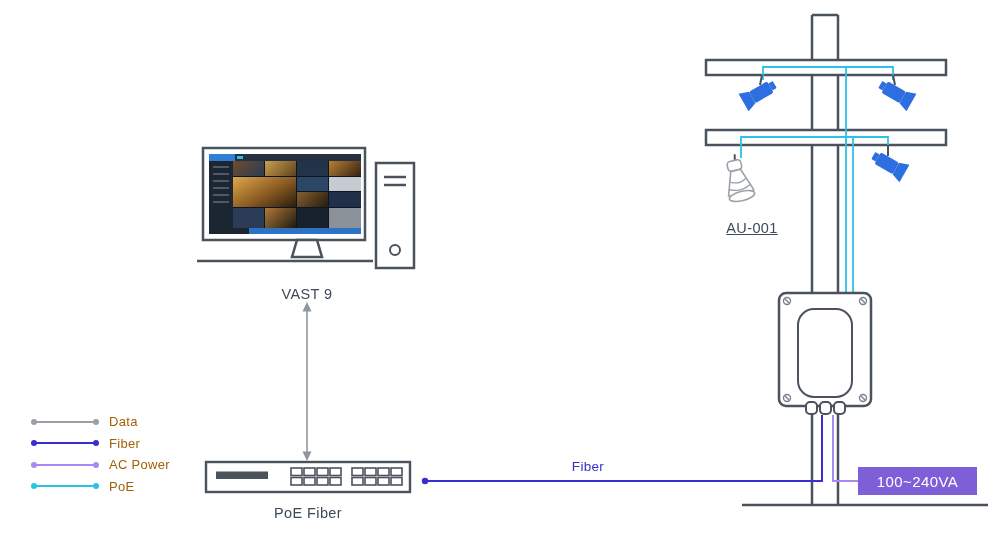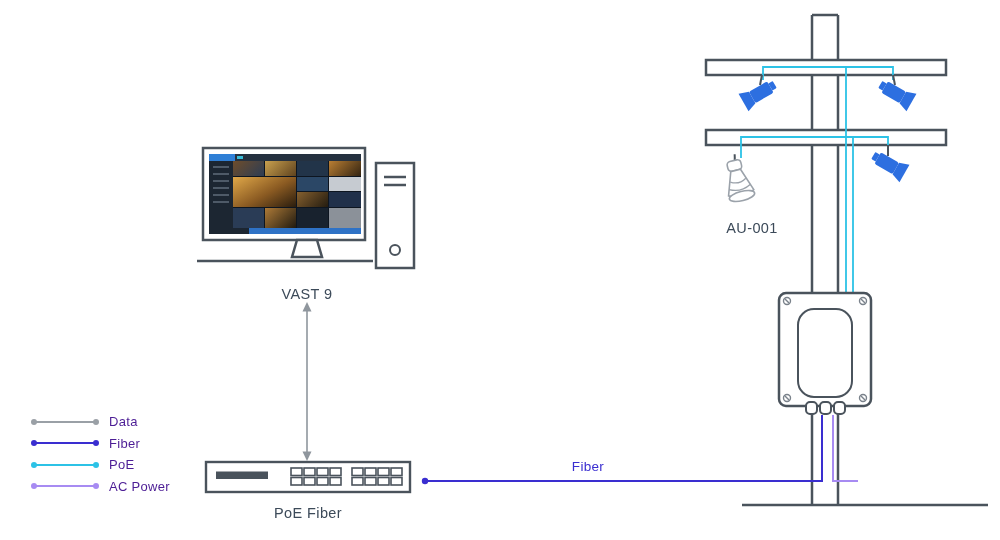--- a/index.html
+++ b/index.html
@@ -21,21 +21,21 @@
   .legend-row{display:flex;align-items:center;height:21.5px;}
   .legend-line{position:relative;width:64px;height:2px;margin-left:3px;flex:0 0 auto;}
   .legend-line::before,.legend-line::after{content:"";position:absolute;top:-2px;
          width:6px;height:6px;border-radius:50%;background:inherit;}
   .legend-line::before{left:-2px;}
   .legend-line::after{right:-2px;}
   .ll-data{background:#9aa0a6;}
   .ll-fiber{background:#3a2ed0;}
   .ll-ac{background:#a78bf2;}
   .ll-poe{background:#2cc2e6;}
-  .legend-label{margin-left:12px;font-size:13px;color:#4c1d95;letter-spacing:.3px;}
+  .legend-label{margin-left:12px;font-size:13px;color:#a16207;letter-spacing:.3px;}
 
   
   .screen{position:absolute;left:209px;top:154px;width:152px;height:80px;
           background:#101a26;overflow:hidden;}
   .screen-topbar{height:7px;background:#253140;position:relative;}
   .screen-topbar .chip{position:absolute;left:0;top:0;width:26px;height:7px;background:#2f7fd6;}
   .screen-topbar .chip2{position:absolute;left:28px;top:2px;width:6px;height:3px;background:#38bdd8;}
   .screen-body{display:flex;height:67px;}
   .screen-side{width:24px;background:#1c2632;flex:0 0 auto;}
   .screen-side .bar{width:16px;height:2px;background:#4e5a68;margin:5px 4px 0 4px;}
@@ -195,35 +195,36 @@
         <div class="tile" style="left:96px;top:47px;width:32px;height:20px;background:#8b9199;"></div>
       </div>
     </div>
     <div class="screen-bottombar">
       <div class="seg"></div>
     </div>
   </div>
 
   <div class="label" style="left:307px;top:286px;">VAST 9</div>
   <div class="label" style="left:308px;top:505px;">PoE Fiber</div>
-  <div class="label" style="left:752px;top:220px;">AU-001</div>
+  <div class="label" style="left:752px;top:220px;text-decoration:underline;">AU-001</div>
   <div class="fiber-label" style="left:588px;top:459px;">Fiber</div>
+  <div class="power-badge">100~240VA</div>
 
   <div class="legend">
     <div class="legend-row">
       <span class="legend-line ll-data"></span>
       <span class="legend-label">Data</span>
     </div>
     <div class="legend-row">
       <span class="legend-line ll-fiber"></span>
       <span class="legend-label">Fiber</span>
     </div>
     <div class="legend-row">
+      <span class="legend-line ll-ac"></span>
+      <span class="legend-label">AC Power</span>
+    </div>
+    <div class="legend-row">
       <span class="legend-line ll-poe"></span>
       <span class="legend-label">PoE</span>
     </div>
-    <div class="legend-row">
-      <span class="legend-line ll-ac"></span>
-      <span class="legend-label">AC Power</span>
-    </div>
   </div>
 
 </div>
 
 </body></html>

